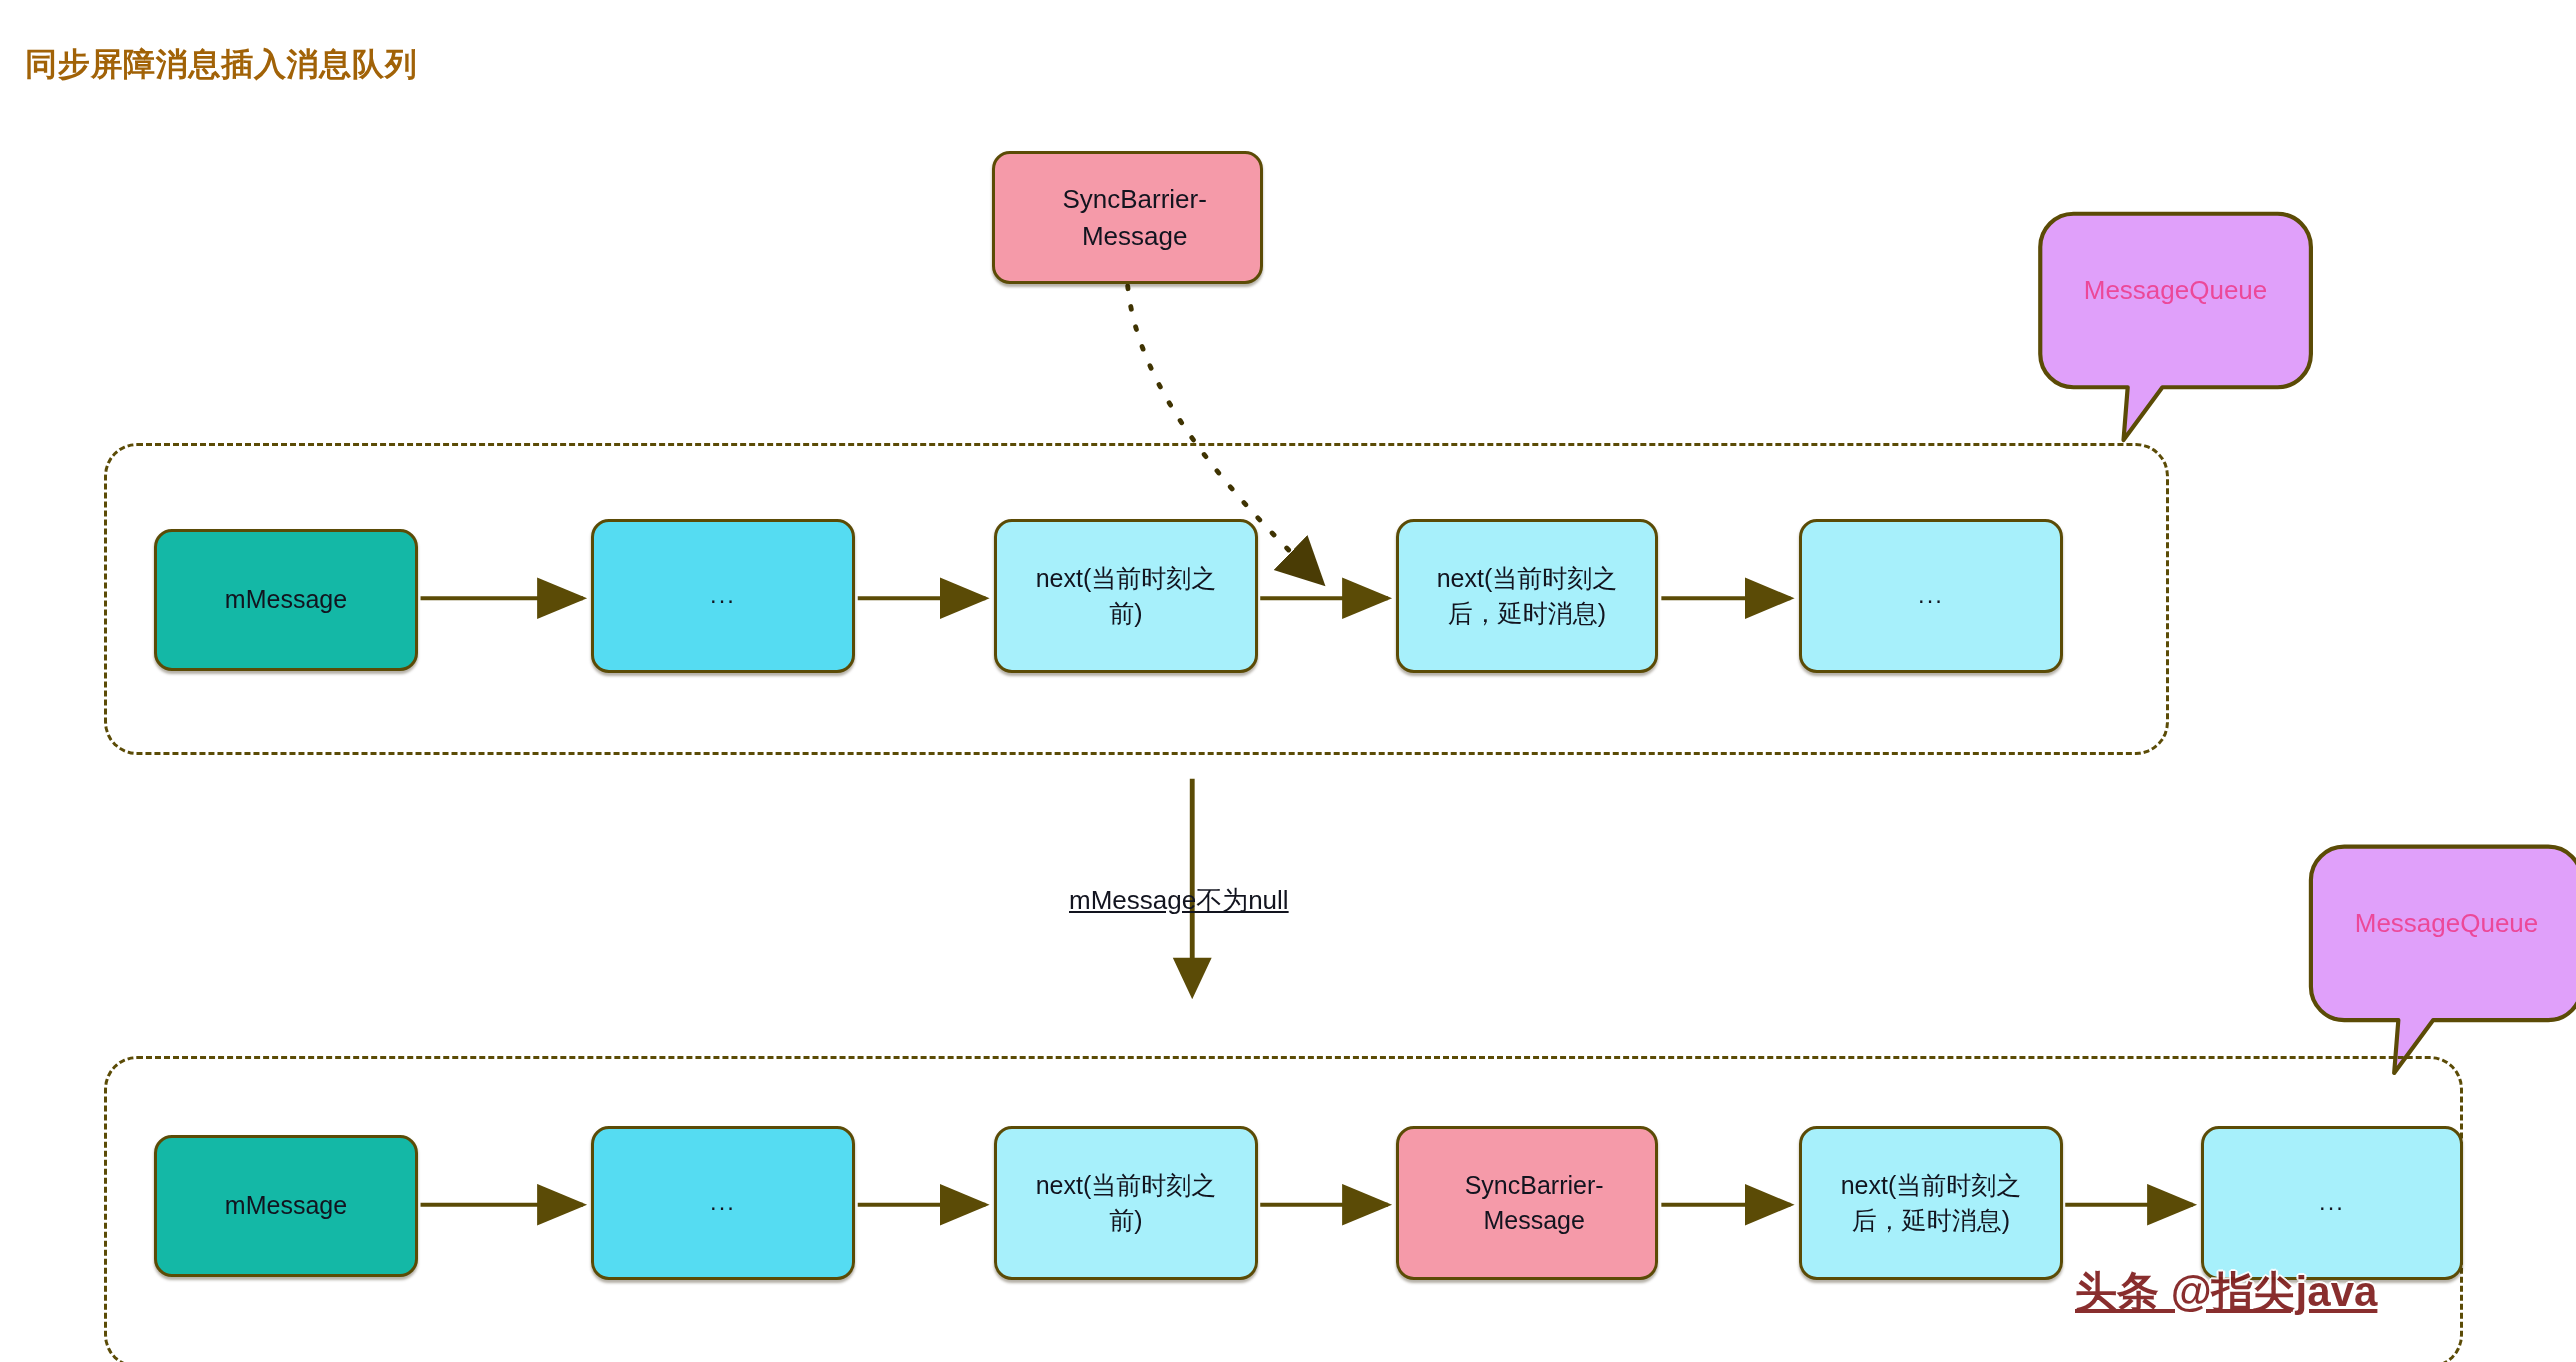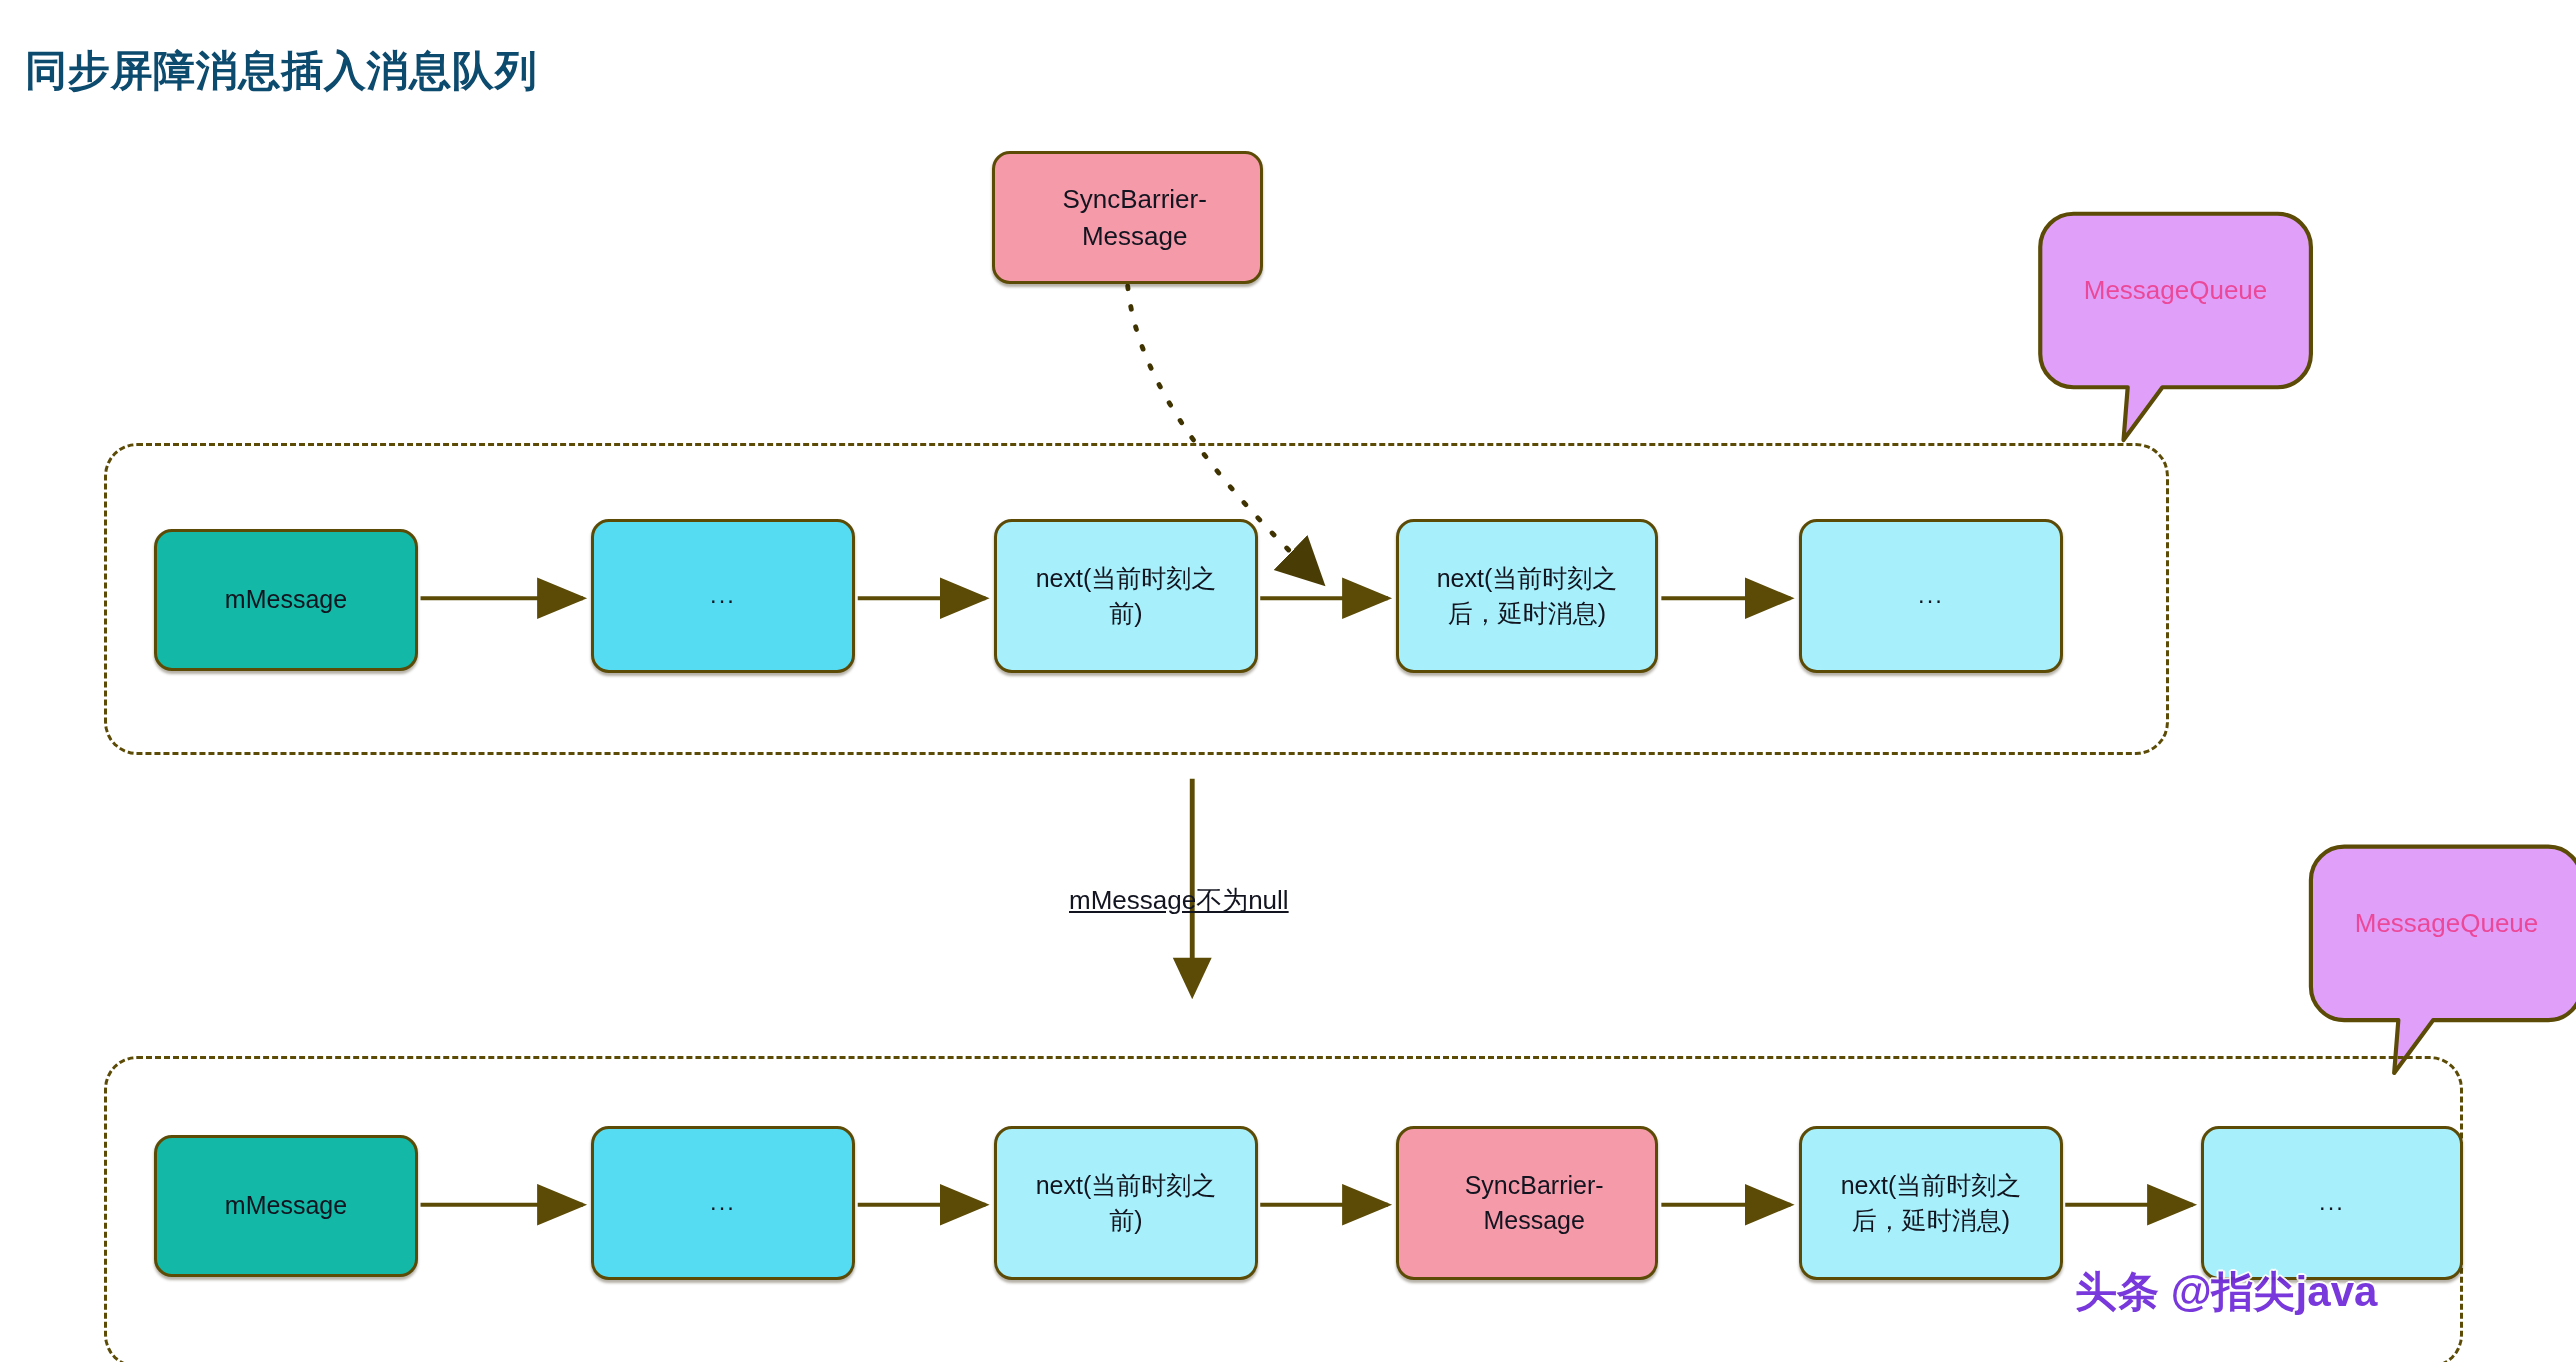--- a/index.html
+++ b/index.html
@@ -20,23 +20,23 @@
     inset: 0;
     width: 2576px;
     height: 1363px;
   }
 
   
   .page-title {
     position: absolute;
     left: 25px;
     top: 43px;
-    font-size: 42px;
+    font-size: 32px;
     font-weight: bold;
-    color: #0c4a6e;
+    color: #a16207;
     letter-spacing: 0.7px;
     white-space: nowrap;
   }
 
   
   .queue-container {
     position: absolute;
     border: 3.5px dashed #5b4b06;
     border-radius: 33px;
     box-sizing: border-box;
@@ -117,26 +117,27 @@
   }
   #flow-label-1 { left: 1069px; top: 883px; }
 
   
   #watermark {
     position: absolute;
     left: 2075px;
     top: 1264px;
     font-size: 42px;
     font-weight: bold;
-    color: #6d28d9;
+    color: #7f1d1d;
     white-space: nowrap;
     text-shadow:
        2.1px 0 0 #fff, -2.1px 0 0 #fff, 0 2.1px 0 #fff, 0 -2.1px 0 #fff,
        1.4px 1.4px 0 #fff, -1.4px 1.4px 0 #fff, 1.4px -1.4px 0 #fff, -1.4px -1.4px 0 #fff;
     opacity: .92;
+    text-decoration: underline;
   }
 </style>
 </head>
 <body>
 
 <svg id="canvas" viewBox="0 0 3712 1964" xmlns="http://www.w3.org/2000/svg">
   <defs>
     <marker id="arrowHead" markerWidth="14" markerHeight="14" refX="11" refY="5" orient="auto" markerUnits="strokeWidth">
       <path d="M0,0 L12,5 L0,10 z" fill="#5b4b06"></path>
     </marker>

